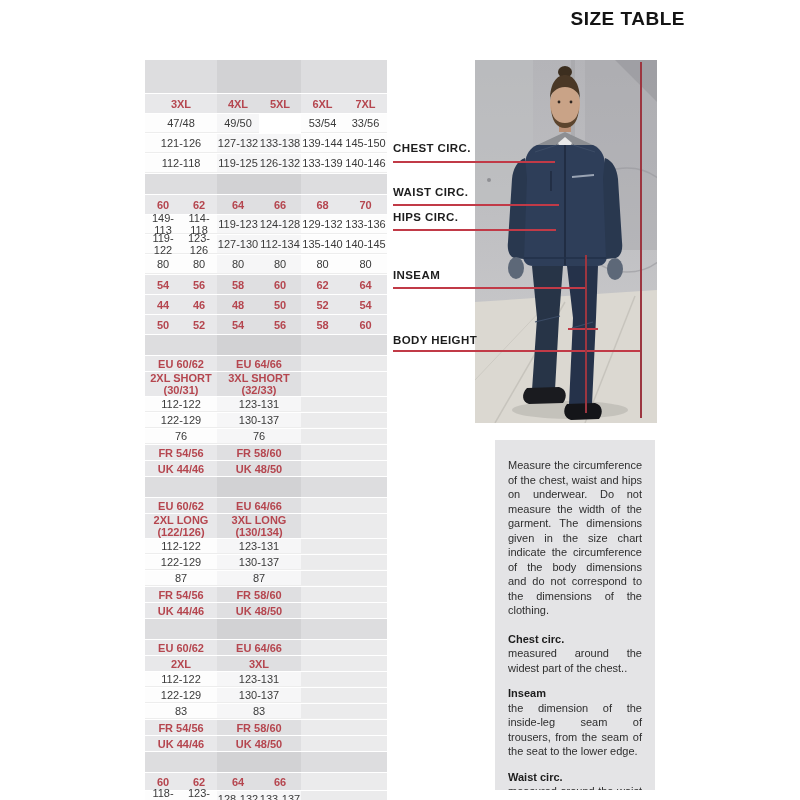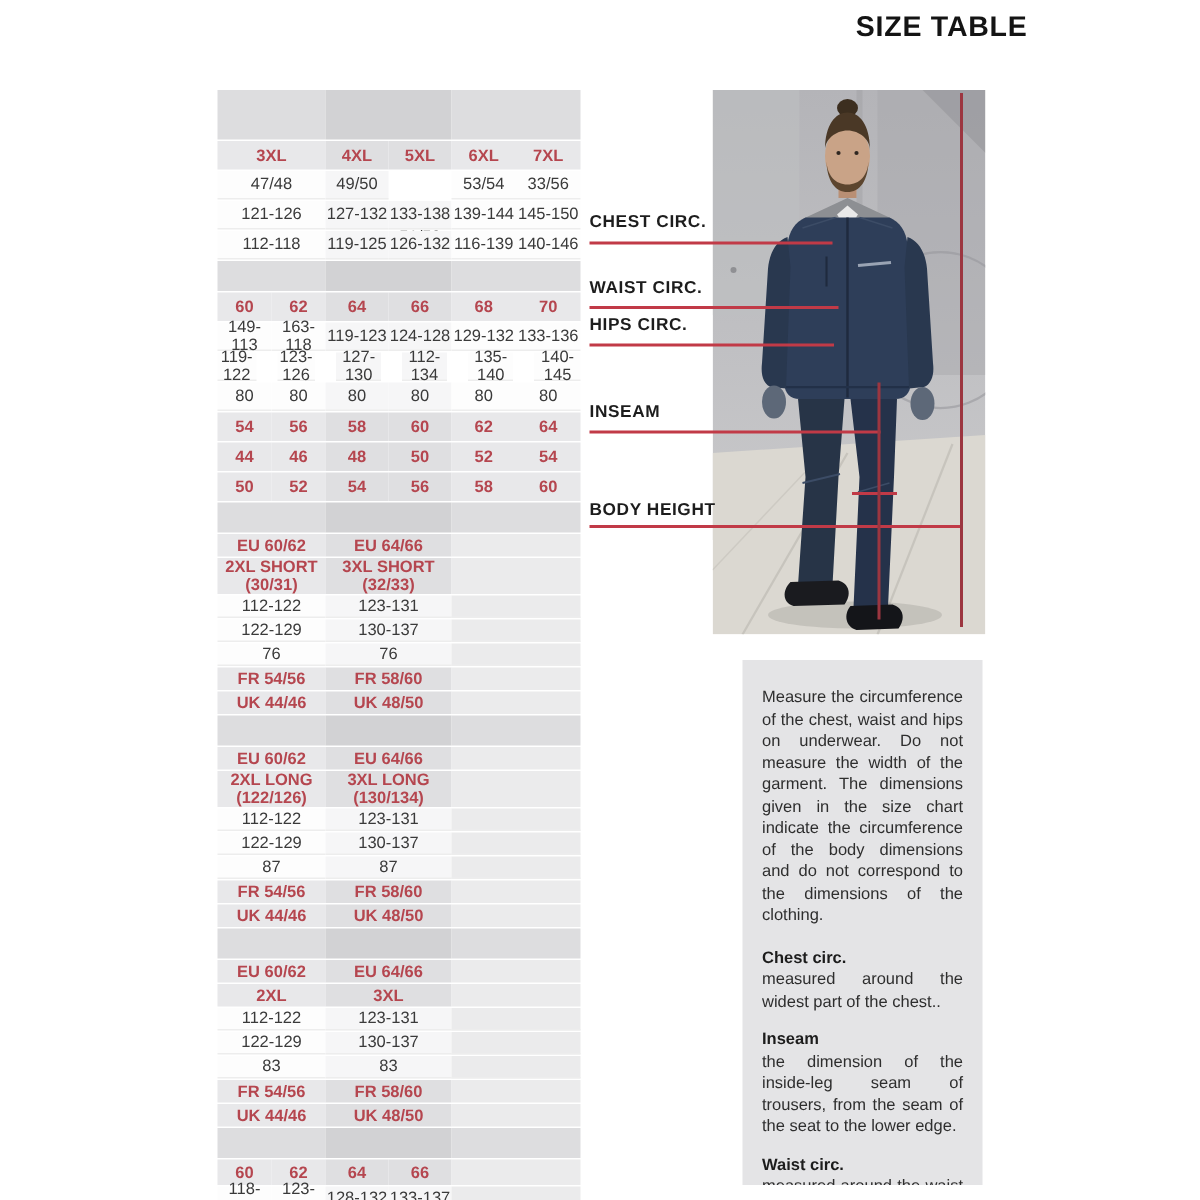--- a/index.html
+++ b/index.html
@@ -79,45 +79,45 @@
         <div class="tcell g1" style="width: 72px;">121-126</div>
         <div class="tcell g2" style="width: 42px;">127-132</div>
         <div class="tcell g2" style="width: 42px;">133-138</div>
         <div class="tcell g3" style="width: 43px;">139-144</div>
         <div class="tcell g3" style="width: 43px;">145-150</div>
       </div>
       <div class="trow data" style="height: 19px;">
         <div class="tcell g1" style="width: 72px;">112-118</div>
         <div class="tcell g2" style="width: 42px;">119-125</div>
         <div class="tcell g2" style="width: 42px;">126-132</div>
-        <div class="tcell g3" style="width: 43px;">116-139</div>
+        <div class="tcell g3" style="width: 43px;">133-139</div>
         <div class="tcell g3" style="width: 43px;">140-146</div>
       </div>
       <div class="band">
         <div class="stripe g1" style="width: 72px;"></div>
         <div class="stripe g2" style="width: 84px;"></div>
         <div class="stripe g3" style="width: 86px;"></div>
       </div>
       <div class="trow label" style="height: 19px;">
         <div class="tcell g1" style="width: 36px;">60</div>
         <div class="tcell g1" style="width: 36px;">62</div>
         <div class="tcell g2" style="width: 42px;">64</div>
         <div class="tcell g2" style="width: 42px;">66</div>
         <div class="tcell g3" style="width: 43px;">68</div>
         <div class="tcell g3" style="width: 43px;">70</div>
       </div>
       <div class="trow data" style="height: 19px;">
         <div class="tcell g1" style="width: 36px;">149-113</div>
-        <div class="tcell g1" style="width: 36px;">163-118</div>
+        <div class="tcell g1" style="width: 36px;">114-118</div>
         <div class="tcell g2" style="width: 42px;">119-123</div>
         <div class="tcell g2" style="width: 42px;">124-128</div>
         <div class="tcell g3" style="width: 43px;">129-132</div>
         <div class="tcell g3" style="width: 43px;">133-136</div>
       </div>
-      <div class="trow data" style="height: 19px; gap: 14px;">
+      <div class="trow data" style="height: 19px;">
         <div class="tcell g1" style="width: 36px;">119-122</div>
         <div class="tcell g1" style="width: 36px;">123-126</div>
         <div class="tcell g2" style="width: 42px;">127-130</div>
         <div class="tcell g2" style="width: 42px;">112-134</div>
         <div class="tcell g3" style="width: 43px;">135-140</div>
         <div class="tcell g3" style="width: 43px;">140-145</div>
       </div>
       <div class="trow data" style="height: 19px;">
         <div class="tcell g1" style="width: 36px;">80</div>
         <div class="tcell g1" style="width: 36px;">80</div>

